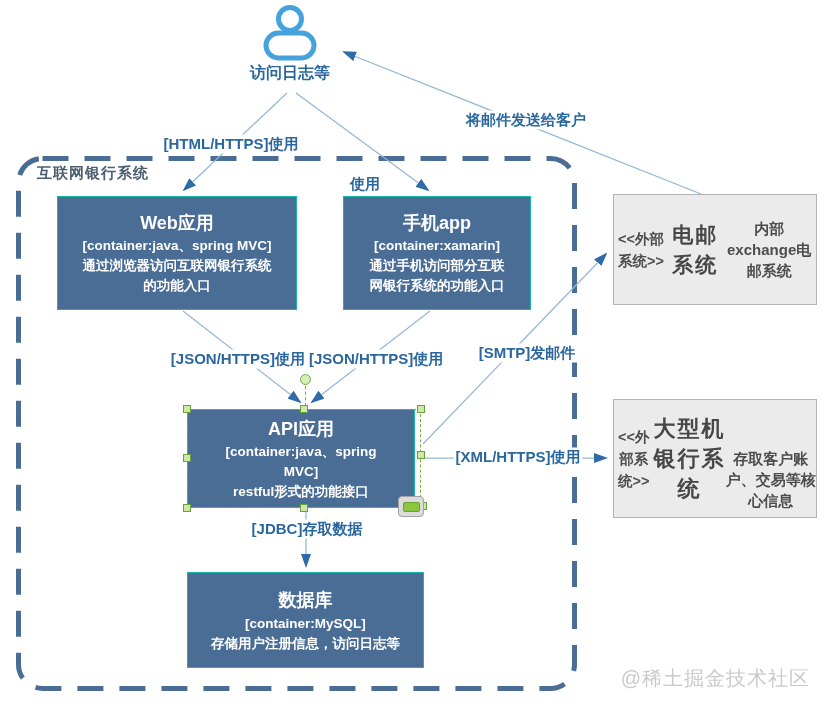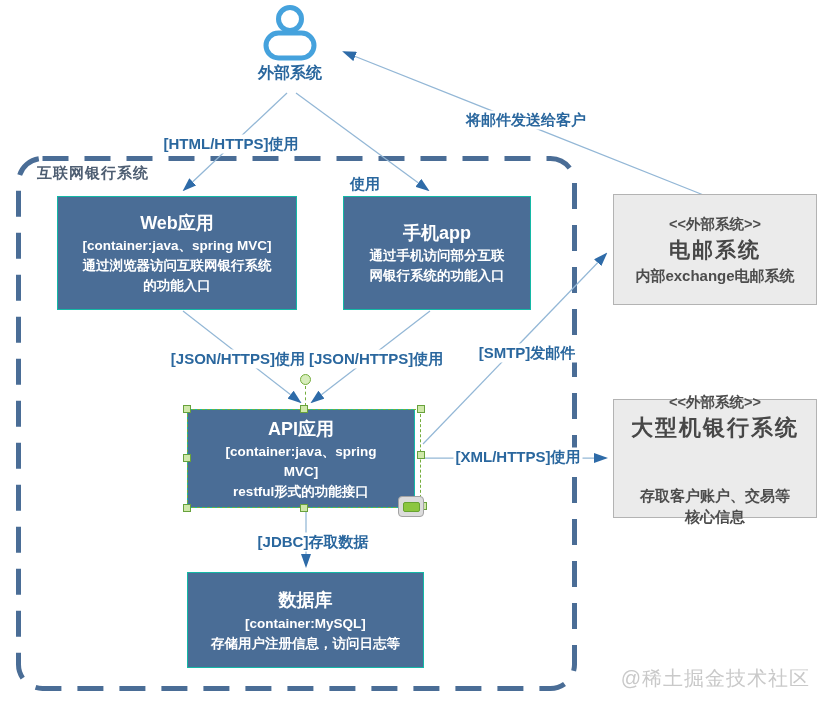--- a/index.html
+++ b/index.html
@@ -28,21 +28,21 @@
   #node-app{left:343px;top:196px;width:188px;height:114px;}
   #node-app .desc{max-width:142px;}
   #node-api{left:187px;top:409px;width:228px;height:99px;}
   #node-api .tech{max-width:182px;}
   #node-db{left:187px;top:572px;width:237px;height:96px;}
   #node-db .title{line-height:28px;}
 
   
   .ext{
     position:absolute;background:#ebebeb;border:1px solid #b3b3b3;color:#4d4d4d;
-    display:flex;flex-direction:column;align-items:center;justify-content:center;
+    display:flex;flex-direction:row;align-items:center;justify-content:center;
     text-align:center;box-sizing:border-box;
   }
   .ext .stereo{font-size:14.5px;font-weight:600;line-height:22px;}
   .ext .title{font-size:21px;font-weight:700;letter-spacing:2px;line-height:30px;color:#474747;}
   .ext .desc{font-size:15px;font-weight:600;line-height:21px;}
   #node-email{left:613px;top:194px;width:204px;height:111px;}
   #node-mainframe{left:613px;top:399px;width:204px;height:119px;}
   #node-mainframe .title{font-size:22px;}
   #node-mainframe .desc{max-width:160px;margin-top:42px;}
 
@@ -114,32 +114,33 @@
     <line x1="430" y1="311" x2="312" y2="402" stroke="#93b7d6" stroke-width="1.25" marker-end="url(#arrow)"></line>
     <line x1="423" y1="444" x2="606" y2="254" stroke="#93b7d6" stroke-width="1.25" marker-end="url(#arrow)"></line>
     <line x1="424" y1="458" x2="606" y2="458" stroke="#93b7d6" stroke-width="1.25" marker-end="url(#arrow)"></line>
     <line x1="306" y1="511" x2="306" y2="566" stroke="#93b7d6" stroke-width="1.25" marker-end="url(#arrow)"></line>
   </svg>
 
   <svg id="actor-icon" width="54" height="60" viewBox="0 0 54 60" xmlns="http://www.w3.org/2000/svg">
     <circle cx="27" cy="17" r="11.5" fill="none" stroke="#45a2dd" stroke-width="5"></circle>
     <rect x="3" y="31" width="48" height="25" rx="12.5" fill="none" stroke="#45a2dd" stroke-width="5"></rect>
   </svg>
-  <div id="actor-label">外部系统</div>
+  <div id="actor-label">访问日志等</div>
 
   <div class="boundary-label">互联网银行系统</div>
 
   <div class="node" id="node-web">
     <div class="title">Web应用</div>
     <div class="tech">[container:java、spring MVC]</div>
     <div class="desc">通过浏览器访问互联网银行系统的功能入口</div>
   </div>
 
   <div class="node" id="node-app">
     <div class="title">手机app</div>
+    <div class="tech">[container:xamarin]</div>
     <div class="desc">通过手机访问部分互联网银行系统的功能入口</div>
   </div>
 
   <div class="node" id="node-api">
     <div class="title">API应用</div>
     <div class="tech">[container:java、spring MVC]</div>
     <div class="desc">restful形式的功能接口</div>
   </div>
 
   <div class="node" id="node-db">
@@ -160,21 +161,21 @@
     <div class="desc">存取客户账户、交易等核心信息</div>
   </div>
 
   <div class="edge-label" style="left:231px;top:144px;">[HTML/HTTPS]使用</div>
   <div class="edge-label" style="left:365px;top:144px;margin-top:40px;">使用</div>
   <div class="edge-label" style="left:526px;top:120px;">将邮件发送给客户</div>
   <div class="edge-label anchor-right" style="left:307px;top:359px;">[JSON/HTTPS]使用</div>
   <div class="edge-label anchor-left" style="left:307px;top:359px;">[JSON/HTTPS]使用</div>
   <div class="edge-label" style="left:527px;top:353px;">[SMTP]发邮件</div>
   <div class="edge-label" style="left:518px;top:457px;">[XML/HTTPS]使用</div>
-  <div class="edge-label" style="left:307px;top:542px;margin-left:6px;">[JDBC]存取数据</div>
+  <div class="edge-label" style="left:307px;top:529px;">[JDBC]存取数据</div>
 
   <div class="sel-rect"></div>
   <div class="conn-dot"></div>
   <div class="conn-dash"></div>
   <div class="handle" style="left:183px;top:405px;"></div>
   <div class="handle" style="left:300px;top:405px;"></div>
   <div class="handle" style="left:417px;top:405px;"></div>
   <div class="handle" style="left:183px;top:454px;"></div>
   <div class="handle" style="left:417px;top:451px;"></div>
   <div class="handle" style="left:183px;top:504px;"></div>

